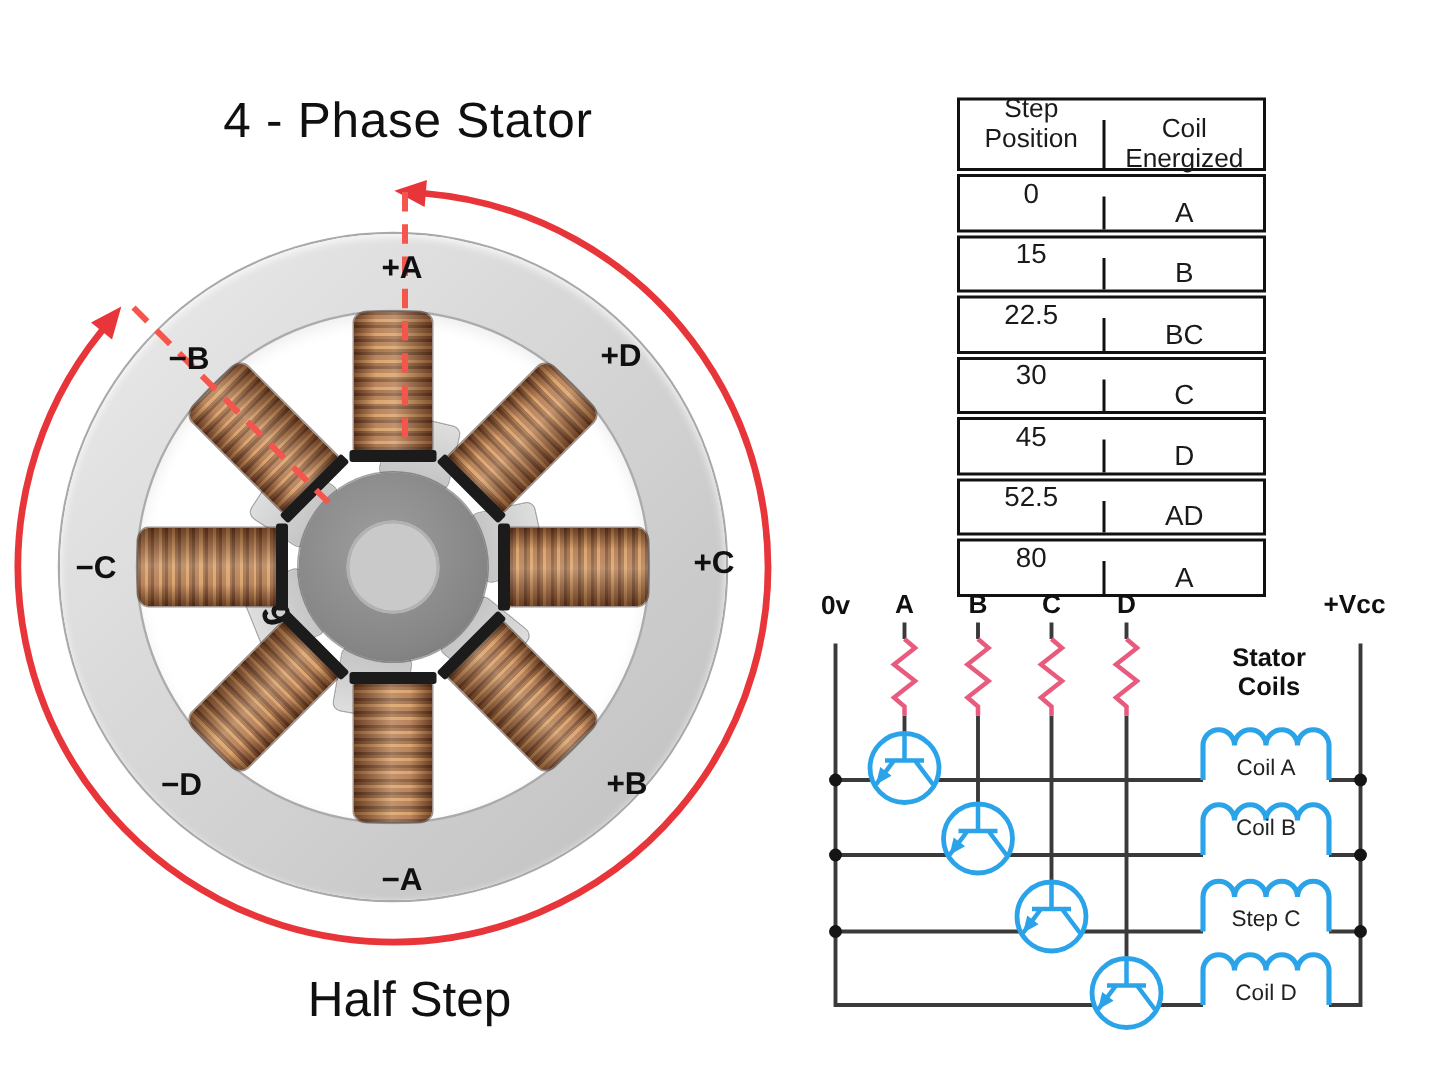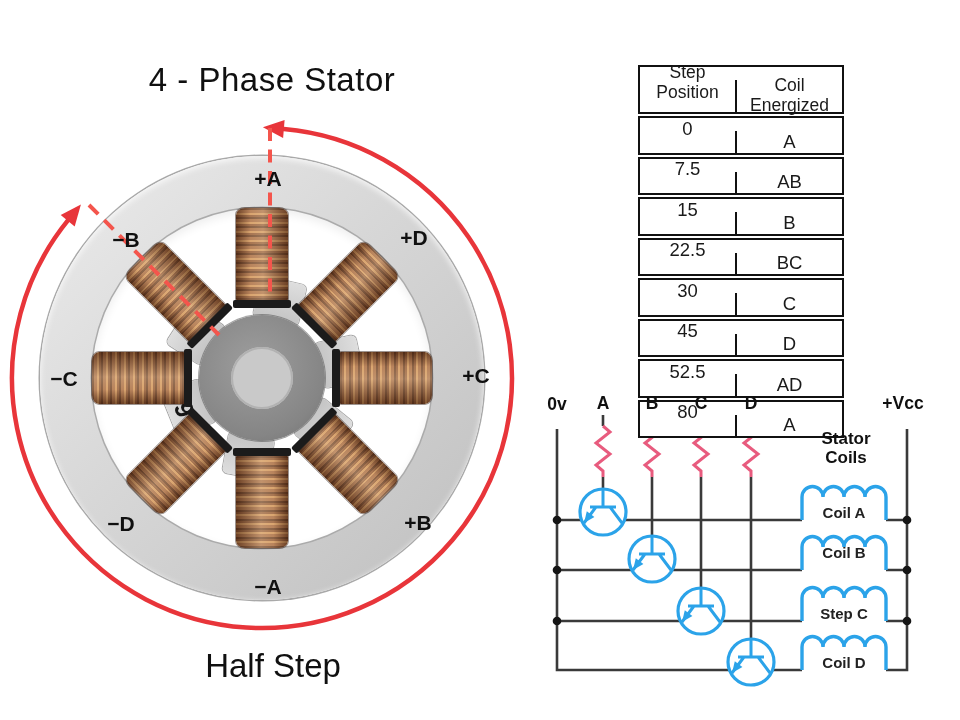--- a/index.html
+++ b/index.html
@@ -45,21 +45,21 @@
   
   .steps-table{position:absolute;left:638px;top:65px;width:206px;z-index:10;}
   .t-row{display:flex;border:2.5px solid #111;margin-bottom:2px;background:#fff;}
   .t-cell{flex:0 0 95px;display:flex;align-items:center;justify-content:center;
           font-size:18.5px;height:21.5px;color:#1a1a1a;}
   .t-cell.c2{flex:1;border-left:2.5px solid #111;margin-top:13px;}
   .t-head .t-cell{height:32px;font-size:17.5px;line-height:1.12;text-align:center;}
 
   
   .circ-lbl{font-size:17.5px;font-weight:600;z-index:10;}
-  .coil-name{font-size:15px;font-weight:700;color:#222;z-index:10;}
+  .coil-name{font-size:15px;font-weight:400;color:#222;z-index:10;}
   .stator-coils{position:absolute;left:846px;top:449px;transform:translate(-50%,-50%);
           width:64px;text-align:center;font-size:17px;font-weight:600;line-height:1.1;
           white-space:normal;z-index:10;color:#101010;}
 </style>
 </head>
 <body>
 
 <div class="stage">
 
   <div class="lbl title" style="left:272px;top:80px;">4 - Phase Stator</div>
@@ -207,24 +207,20 @@
   </svg>
 
   <div class="steps-table">
     <div class="t-row t-head">
       <div class="t-cell">Step Position</div>
       <div class="t-cell c2">Coil Energized</div>
     </div>
     <div class="t-row">
         <div class="t-cell">0</div>
         <div class="t-cell c2">A</div>
-      </div>
-    <div class="t-row">
-        <div class="t-cell">7.5</div>
-        <div class="t-cell c2">AB</div>
       </div>
     <div class="t-row">
         <div class="t-cell">15</div>
         <div class="t-cell c2">B</div>
       </div>
     <div class="t-row">
         <div class="t-cell">22.5</div>
         <div class="t-cell c2">BC</div>
       </div>
     <div class="t-row">

